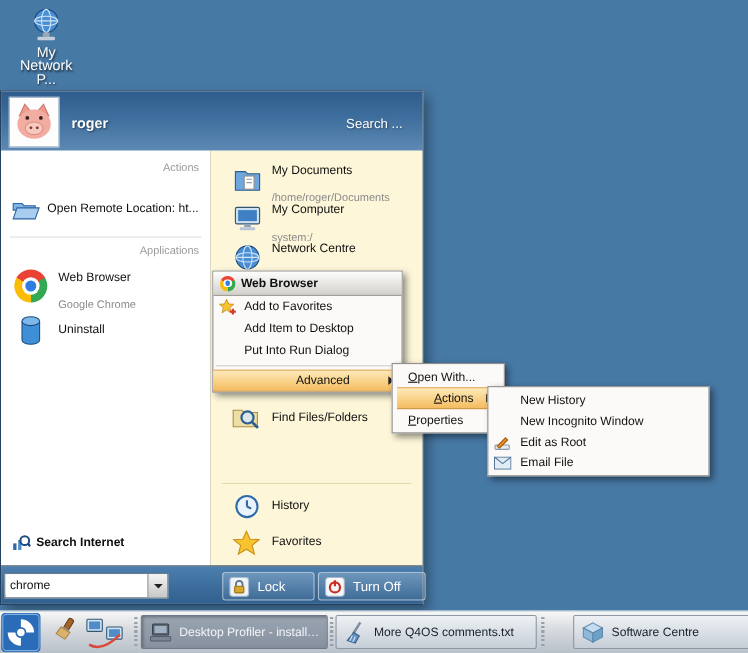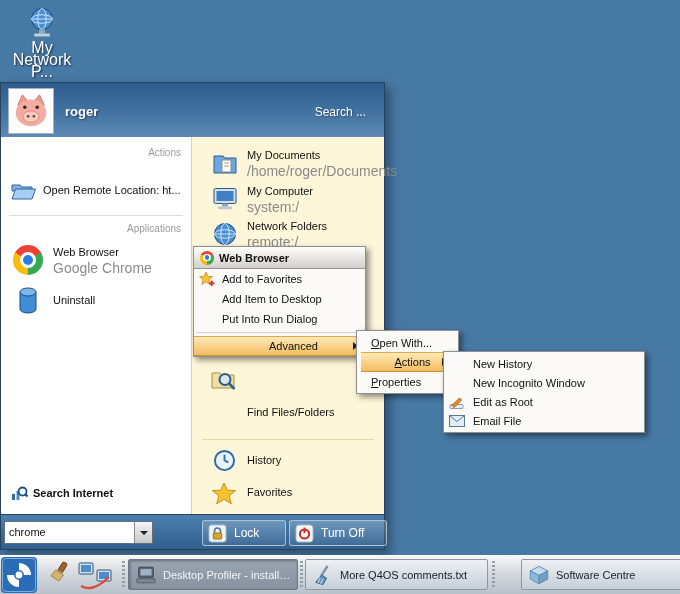--- a/index.html
+++ b/index.html
@@ -1,42 +1,42 @@
 <!DOCTYPE html>
 <html><head>
 <meta charset="utf-8">
 <style>
   html,body{margin:0;padding:0;background:#2b2b2b;}
   #screen{position:relative;width:680px;height:594px;overflow:hidden;
     background:#4779a5;font-family:"Liberation Sans","DejaVu Sans",sans-serif;
     -webkit-font-smoothing:antialiased;}
   
   .desktop-icon{position:absolute;left:8px;top:6px;width:68px;text-align:center;cursor:default;}
-  .desktop-icon .di-label{margin-top:2px;color:#fff;font-size:16px;line-height:12px;
+  .desktop-icon .di-label{margin-top:2px;color:#fff;font-size:13px;line-height:12px;
     text-shadow:1px 1px 2px rgba(0,0,0,.7);}
   
   #kmenu{position:absolute;left:0;top:82px;width:383px;height:466px;
     border:1px solid #24425f;box-shadow:5px 5px 10px rgba(0,0,0,.35);background:#fff;}
   .km-header{position:absolute;left:0;top:0;right:0;height:54px;
     background:linear-gradient(180deg,#2e5c8c 0%,#3f6f9e 45%,#5d89b4 100%);}
   .avatar{position:absolute;left:7px;top:5px;width:44px;height:44px;background:#fdfdfd;
     border:1px solid #9db4c9;display:flex;align-items:center;justify-content:center;}
   .km-user{position:absolute;left:64px;top:21px;color:#fff;font-size:13px;font-weight:bold;
     text-shadow:1px 1px 2px rgba(0,0,0,.5);}
   .km-search{position:absolute;right:18px;top:22px;color:#fff;font-size:12px;
     text-shadow:1px 1px 2px rgba(0,0,0,.4);cursor:pointer;}
   .km-body{position:absolute;left:0;top:54px;right:0;bottom:34px;}
   .km-left{position:absolute;left:0;top:0;bottom:0;width:190px;background:#fff;
     border-right:1px solid #d9d2bd;}
   .km-right{position:absolute;left:191px;top:0;bottom:0;right:0;background:#fdf6d9;}
   .km-sec{position:absolute;right:10px;font-size:10px;color:#9a9a9a;}
   .km-row{position:absolute;cursor:pointer;}
   .km-row .ic{position:absolute;}
   .t1{font-size:11px;color:#101010;white-space:nowrap;}
-  .t2{font-size:14px;color:#8a8a8a;white-space:nowrap;}
+  .t2{font-size:10px;color:#8a8a8a;white-space:nowrap;margin-top:12px;}
   .km-hr{position:absolute;left:8px;right:8px;height:1px;background:#dcdcdc;}
   .km-hr.cream{background:#e4d9ad;left:10px;right:10px;}
   
   .chrome{position:relative;border-radius:50%;
     background:conic-gradient(from 60deg,#34a853 0 120deg,#fbbc05 0 240deg,#ea4335 0 360deg);
     flex:none;}
   .chrome::before{content:"";position:absolute;inset:22%;border-radius:50%;background:#fff;}
   .chrome::after{content:"";position:absolute;inset:33%;border-radius:50%;background:#2f7de1;}
   
   .km-footer{position:absolute;left:0;right:0;bottom:0;height:34px;border-top:1px solid #24425f;
@@ -185,31 +185,31 @@
           <span class="t2" style="position:absolute;left:55px;top:16px;">system:/</span>
         </div>
 
         <div class="km-row" style="left:0;top:81px;width:192px;height:32px;">
           <svg class="ic" style="left:20px;top:3px;" width="26" height="26" viewBox="0 0 26 26">
             <circle cx="13" cy="13" r="10.5" fill="#4a8fd4" stroke="#17477e"></circle>
             <ellipse cx="13" cy="13" rx="10.5" ry="4.2" fill="none" stroke="#cfe4f7"></ellipse>
             <ellipse cx="13" cy="13" rx="4.2" ry="10.5" fill="none" stroke="#cfe4f7"></ellipse>
             <line x1="2.5" y1="13" x2="23.5" y2="13" stroke="#cfe4f7"></line>
           </svg>
-          <span class="t1" style="position:absolute;left:55px;top:2px;">Network Folders</span>
+          <span class="t1" style="position:absolute;left:55px;top:2px;">Network Centre</span>
           <span class="t2" style="position:absolute;left:55px;top:16px;">remote:/</span>
         </div>
 
         <div class="km-row" style="left:0;top:228px;width:192px;height:30px;">
           <svg class="ic" style="left:18px;top:2px;" width="27" height="26" viewBox="0 0 27 26">
             <path d="M2 6 h8 l2 2 h12 v13 H2z" fill="#f0dfa4" stroke="#a98f4a"></path>
             <circle cx="15" cy="12.5" r="5.5" fill="#d7e8f5" fill-opacity=".85" stroke="#2b5d91" stroke-width="2"></circle>
             <line x1="19" y1="16.5" x2="24.5" y2="22" stroke="#2b5d91" stroke-width="2.5"></line>
           </svg>
-          <span class="t1" style="position:absolute;left:55px;top:9px;margin-top:32px;">Find Files/Folders</span>
+          <span class="t1" style="position:absolute;left:55px;top:9px;">Find Files/Folders</span>
         </div>
 
 
         <div class="km-hr cream" style="top:302px;"></div>
 
         <div class="km-row" style="left:0;top:310px;width:192px;height:28px;">
           <svg class="ic" style="left:21px;top:2px;" width="23" height="23" viewBox="0 0 24 24">
             <circle cx="12" cy="12" r="10" fill="#eaf2fb" stroke="#2f6aa8" stroke-width="2"></circle>
             <line x1="12" y1="12" x2="12" y2="6" stroke="#2f6aa8" stroke-width="2"></line>
             <line x1="12" y1="12" x2="16" y2="14" stroke="#2f6aa8" stroke-width="2"></line>

